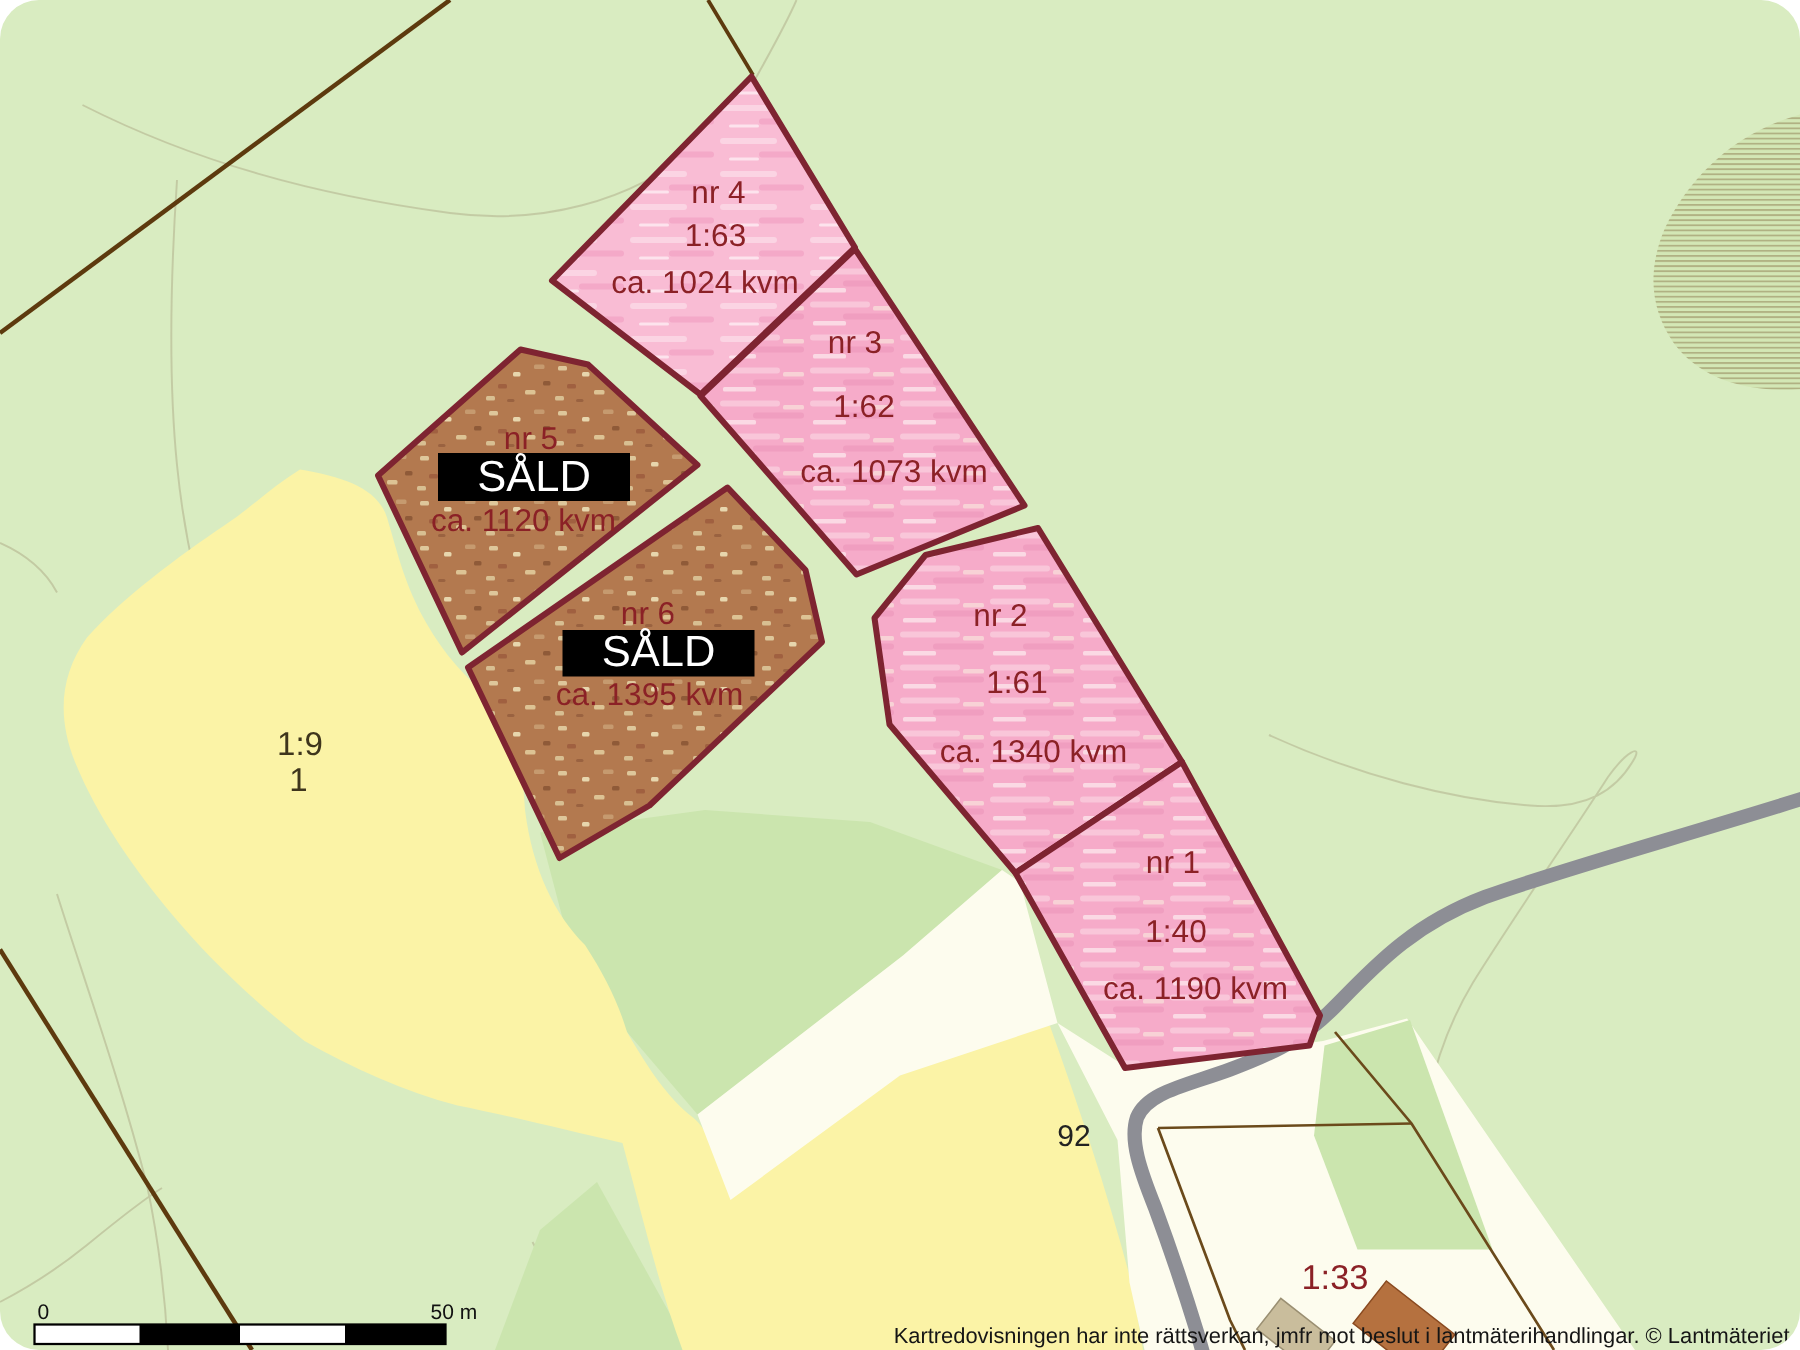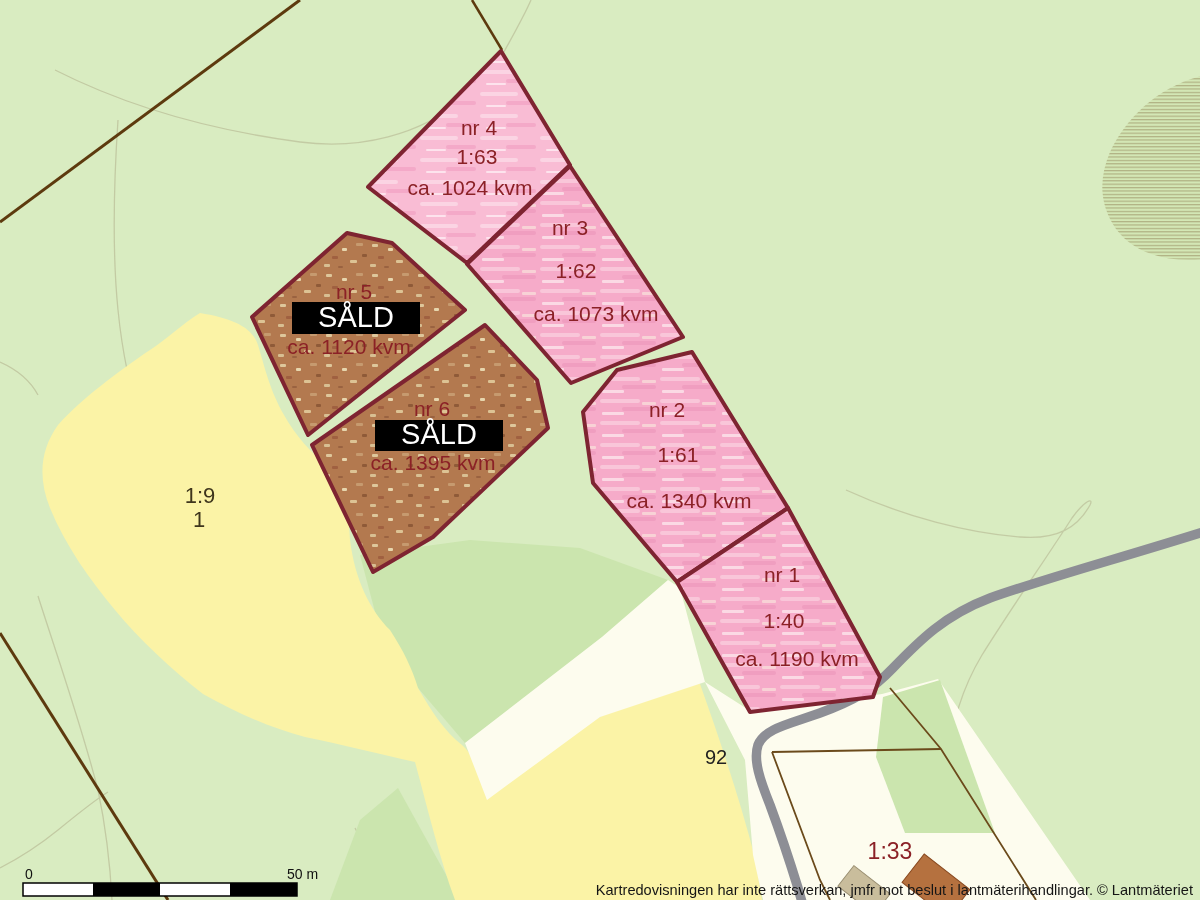--- a/index.html
+++ b/index.html
@@ -1,16 +1,16 @@
 <!DOCTYPE html>
 <html><head>
 <meta charset="utf-8">
 <style>
   html,body{margin:0;padding:0;background:#ffffff;}
-  #map-wrap{width:1200px;height:900px;overflow:hidden;position:relative;}
+  #map-wrap{width:1200px;height:900px;overflow:hidden;position:relative;border-radius:26px;}
   svg{display:block;}
   text{font-family:"Liberation Sans", sans-serif;}
   .plot-label{fill:#8b2126;}
   .badge-text{fill:#ffffff;}
 </style>
 </head>
 <body>
 
 <div id="map-wrap">
 <svg width="1200" height="900" viewBox="0 0 1200 900">

